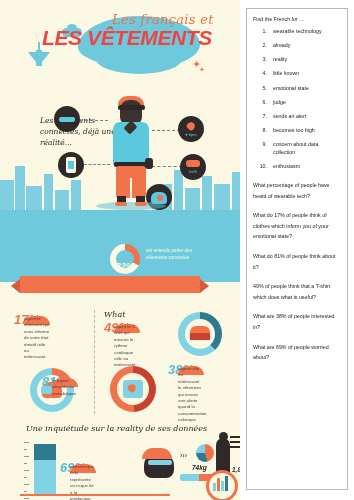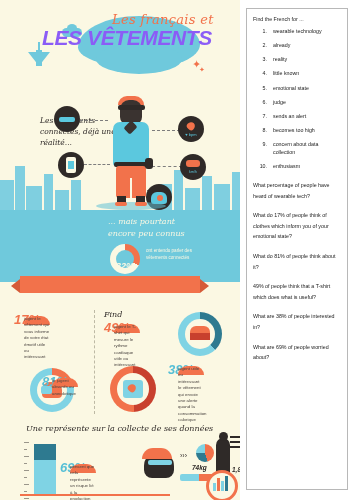--- a/index.html
+++ b/index.html
@@ -10,21 +10,21 @@
   .page{position:absolute;inset:0;display:flex;}
 
   
   .info{position:relative;width:240px;height:500px;background:#FBF8E3;overflow:hidden;}
 
   
   .hdr{position:relative;height:92px;}
   .blob{position:absolute;left:78px;top:16px;width:122px;height:52px;background:#6FC9DC;border-radius:50% 50% 45% 55%/60% 55% 45% 40%;}
   .blob2{position:absolute;left:96px;top:44px;width:86px;height:30px;background:#6FC9DC;border-radius:50%;}
   .script-top{position:absolute;left:112px;top:12px;font-family:"DejaVu Serif",serif;font-style:italic;font-size:13px;color:#F2724B;letter-spacing:.3px;z-index:3;}
-  .t1{position:absolute;left:42px;top:26px;font-size:21px;font-weight:bold;font-style:italic;color:#8b5cf6;letter-spacing:-.4px;z-index:3;text-align:right;}
+  .t1{position:absolute;left:42px;top:26px;font-size:21px;font-weight:bold;font-style:italic;color:#ef4444;letter-spacing:-.4px;z-index:3;text-align:right;}
   .t2{position:absolute;left:50px;top:46px;font-size:21px;font-weight:bold;font-style:italic;color:#2F2A28;letter-spacing:-.4px;z-index:3;}
   .cloud{position:absolute;left:62px;top:28px;width:20px;height:9px;background:#6FC9DC;border-radius:9px;}
   .cloud:after{content:"";position:absolute;left:5px;top:-4px;width:10px;height:8px;background:#6FC9DC;border-radius:50%;}
   .sparkA{position:absolute;left:192px;top:58px;color:#F2724B;font-size:11px;}
   .sparkB{position:absolute;left:199px;top:66px;color:#F2724B;font-size:7px;}
   .tower{position:absolute;left:28px;top:52px;width:0;height:0;border-left:11px solid transparent;border-right:11px solid transparent;border-top:14px solid #6FC9DC;}
   .tower:before{content:"";position:absolute;left:-3px;top:-16px;width:6px;height:16px;background:#6FC9DC;}
   .tower:after{content:"";position:absolute;left:-1px;top:-24px;width:2px;height:9px;background:#6FC9DC;}
 
   
@@ -173,21 +173,20 @@
         <div class="legsplit"></div>
         <div class="glove"></div>
         <div class="sockL"></div>
         <div class="sockR"></div>
         <div class="shoeL"></div>
         <div class="shoeR"></div>
       </div>
     </div>
 
     <div class="band">
-      <div class="band-script">... mais pourtant encore peu connus</div>
       <div class="donut32">
         <span>32%</span>
       </div>
       <div class="band-cap">ont entendu parler des vêtements connectés</div>
     </div>
 
     <div class="ribwrap">
       <div class="ribbon">
         <span>UN ENTHOUSIASME MITIGÉ</span>
       </div>
@@ -204,21 +203,21 @@
       <div class="ring" style="left:30px;top:64px;width:44px;height:44px;background:conic-gradient(#F2724B 0 17%,#7FD3E4 17% 100%);">
         <div style="position:absolute;left:7px;top:7px;width:30px;height:30px;border-radius:50%;background:#FBF8E3;"></div>
         <div style="position:absolute;left:12px;top:14px;width:20px;height:16px;background:#F2724B;border-radius:8px 8px 4px 4px;"></div>
         <div style="position:absolute;left:11px;top:18px;width:11px;height:8px;background:#7FD3E4;border-radius:2px;"></div>
       </div>
       <div class="blk81">
         <div class="pct-t">81%</div>
         <div class="cap">le jugent absurde ou anecdotique</div>
       </div>
 
-      <div class="script-mais">Find</div>
+      <div class="script-mais">What</div>
       <div class="blk49">
         <div class="pct-o">49%</div>
         <div class="cap">jugent le T-shirt qui mesure le rythme cardiaque utile ou intéressant</div>
       </div>
       <div class="ring" style="left:110px;top:62px;width:46px;height:46px;background:conic-gradient(#C8402E 0 49%,#F2724B 49% 100%);">
         <div style="position:absolute;left:7px;top:7px;width:32px;height:32px;border-radius:50%;background:#FBF8E3;"></div>
         <div style="position:absolute;left:13px;top:14px;width:20px;height:18px;background:#7FD3E4;border-radius:3px;"></div>
         <div style="position:absolute;left:18px;top:18px;width:8px;height:8px;background:#F2724B;border-radius:50% 50% 50% 50%/60% 60% 40% 40%;transform:rotate(45deg);"></div>
       </div>
 
@@ -227,21 +226,21 @@
         <div style="position:absolute;left:12px;top:14px;width:20px;height:7px;background:#F2724B;border-radius:6px 6px 0 0;"></div>
         <div style="position:absolute;left:12px;top:21px;width:20px;height:7px;background:#C8402E;"></div>
       </div>
       <div class="blk38">
         <div class="pct-t">38%</div>
         <div class="cap">jugent utile ou intéressant le vêtement qui envoie une alerte quand la consommation calorique quotidienne devient trop élevée</div>
       </div>
     </div>
 
     <div class="bottom">
-      <div class="b-title">Une représente sur la collecte de ses données</div>
+      <div class="b-title">Une inquiétude sur la reality de ses données</div>
 
       <div class="axis">
         <b style="top:0;"></b>
           <b style="top:7px;width:3px;"></b>
           <b style="top:14px;"></b>
         <b style="top:21px;width:3px;"></b>
           <b style="top:28px;"></b>
           <b style="top:35px;width:3px;"></b>
         <b style="top:42px;"></b>
           <b style="top:49px;width:3px;"></b>

